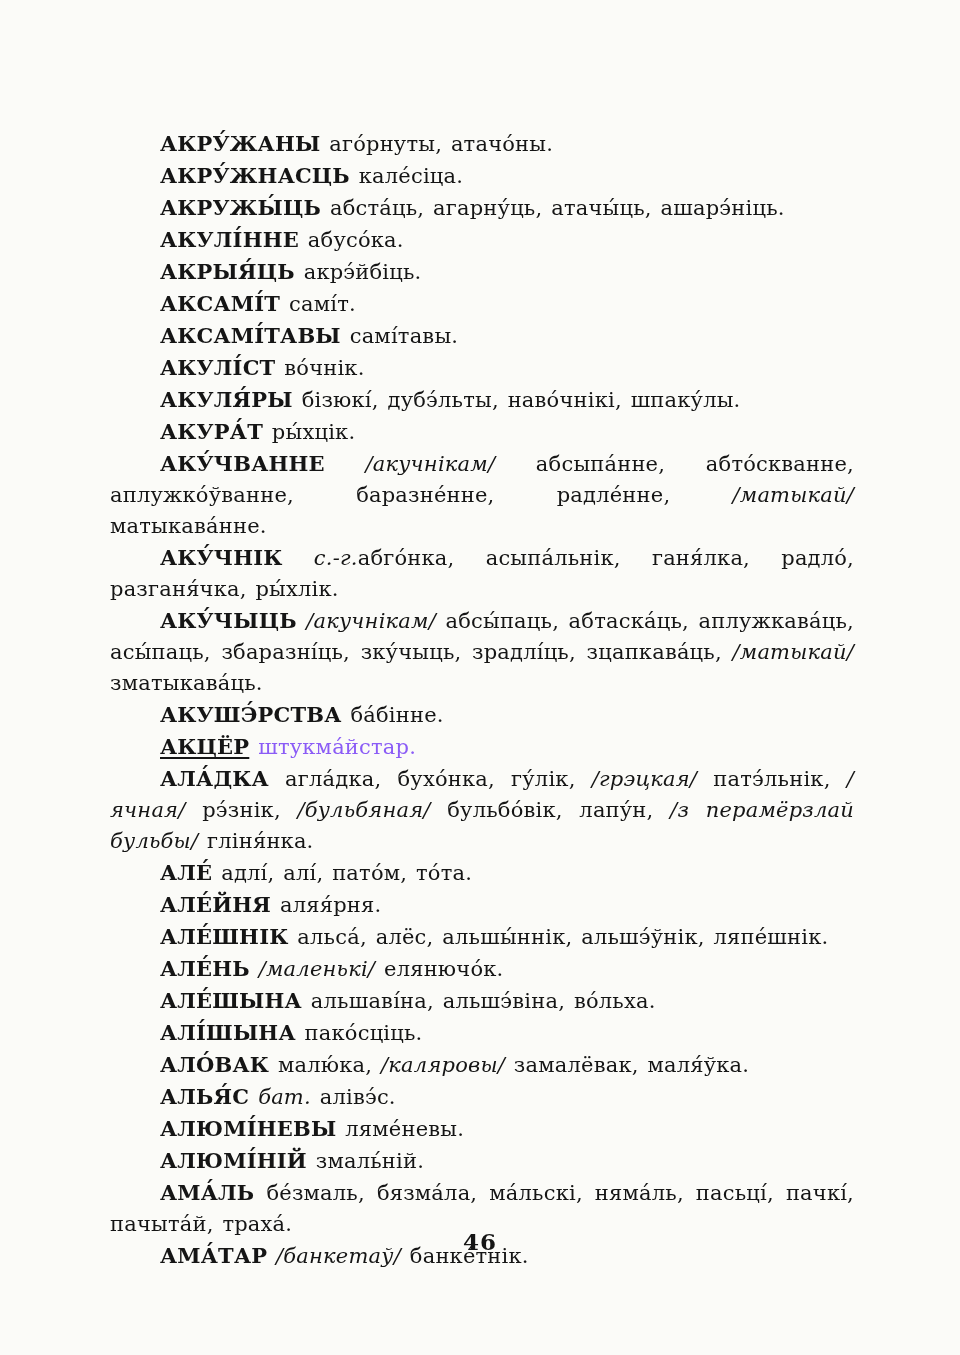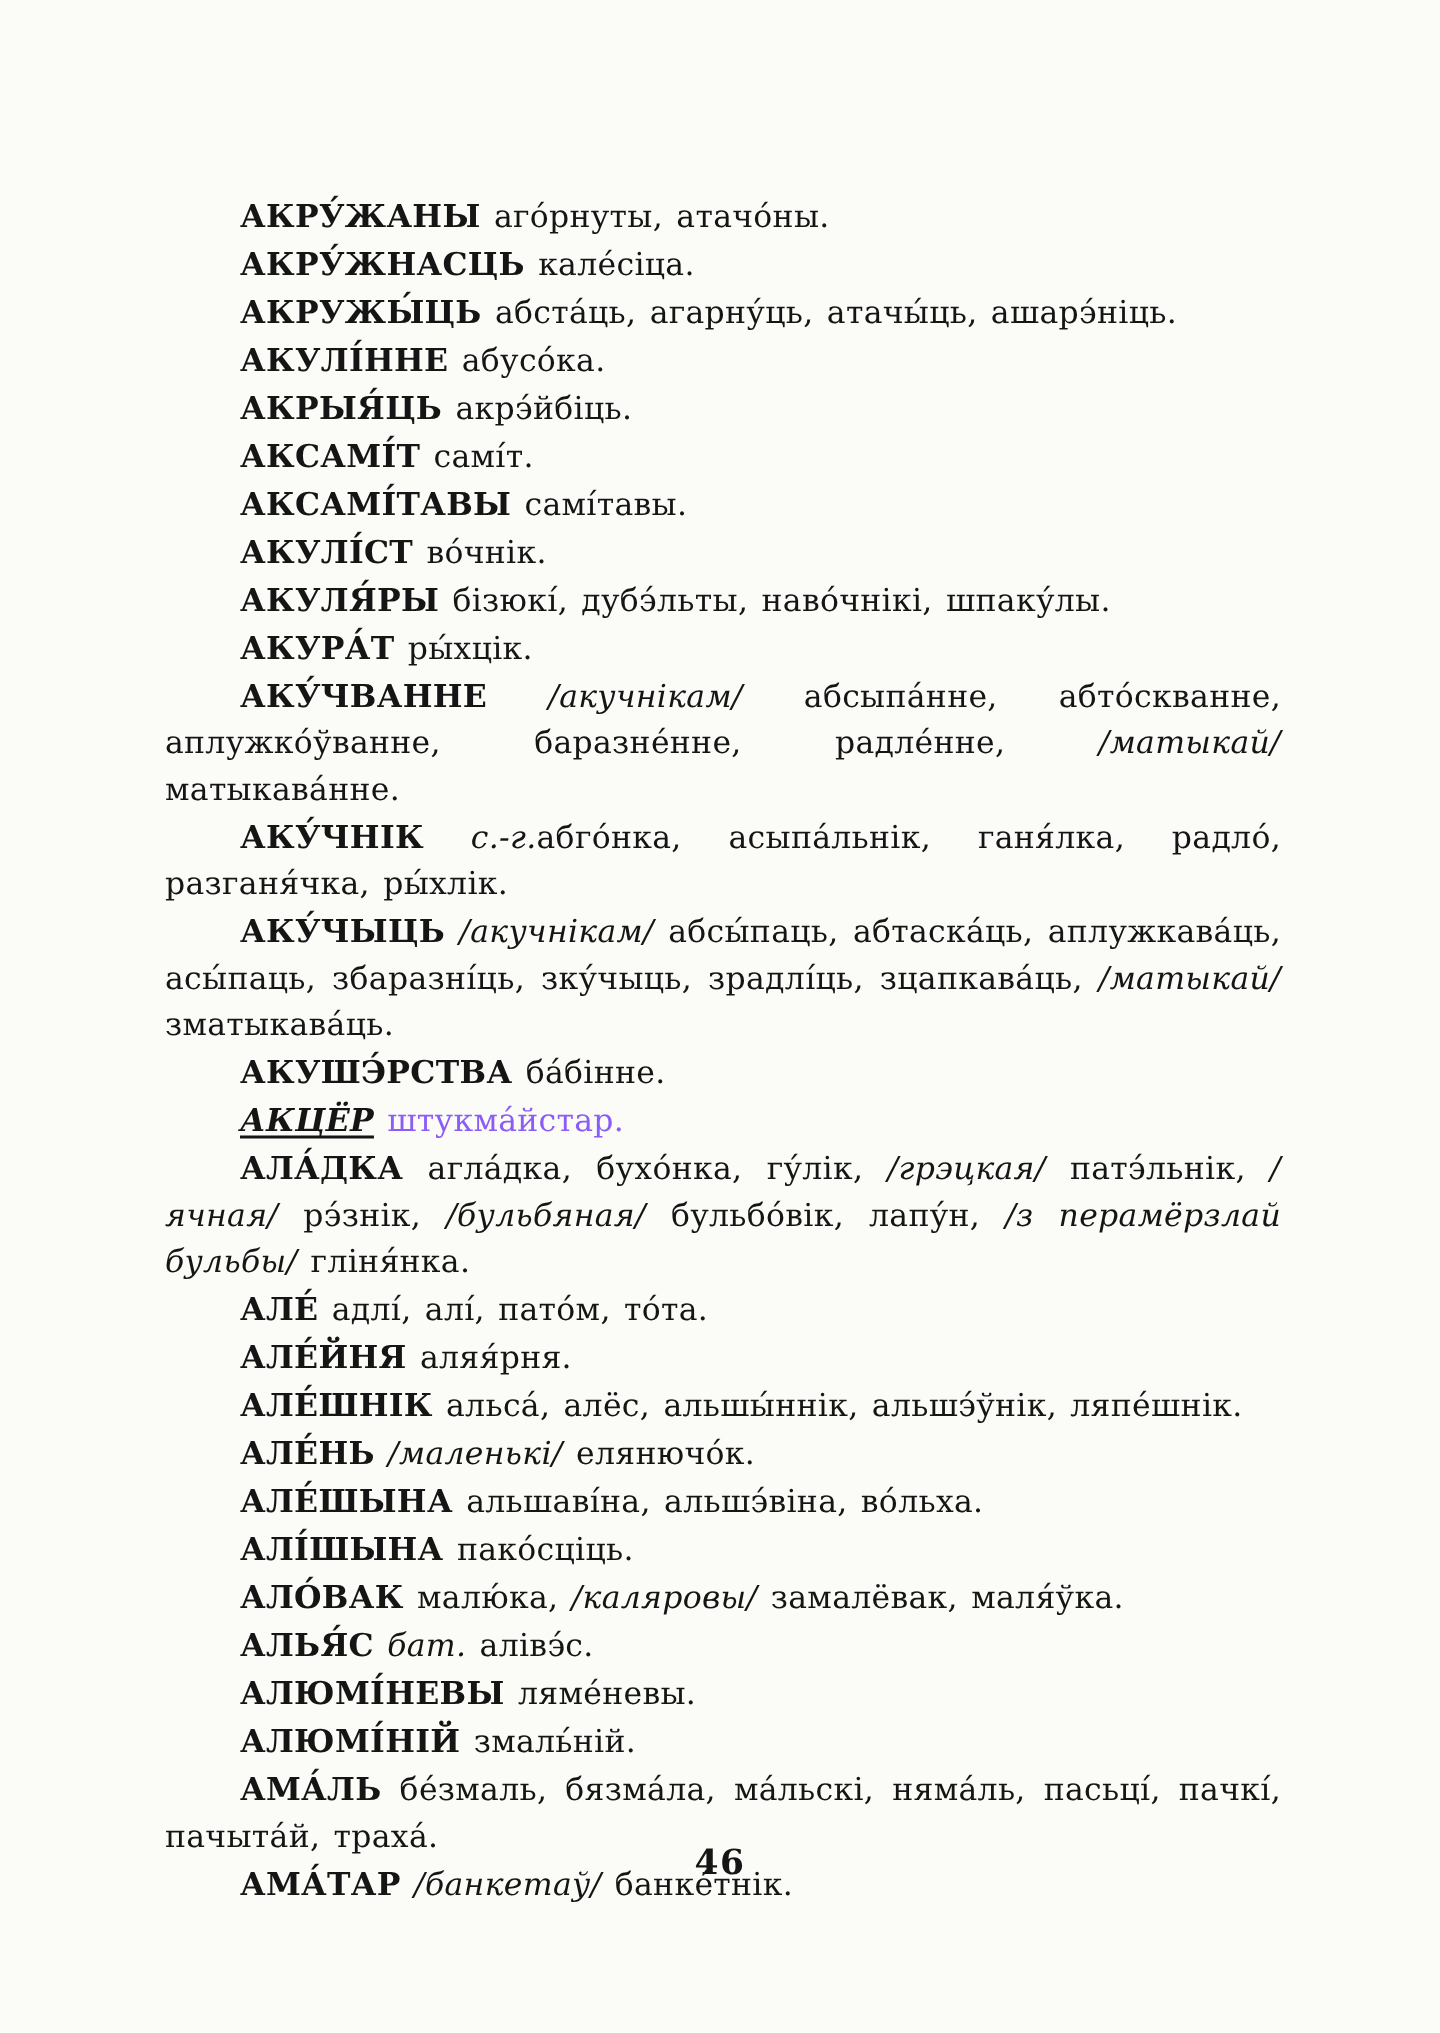--- a/index.html
+++ b/index.html
@@ -39,21 +39,20 @@
     font-weight: bold;
   }
   .italic {
     font-style: italic;
   }
   
   .marked .headword {
     text-decoration: underline;
     text-decoration-thickness: 2px;
     text-underline-offset: 3px;
-    font-style: italic;
   }
   .marked .normal {
     color: #8b5cf6;
     text-decoration-color: #6d6d6d;
     text-decoration-thickness: 2px;
     text-underline-offset: 3px;
   }
   .page-number {
     position: absolute;
     top: 1228px;

